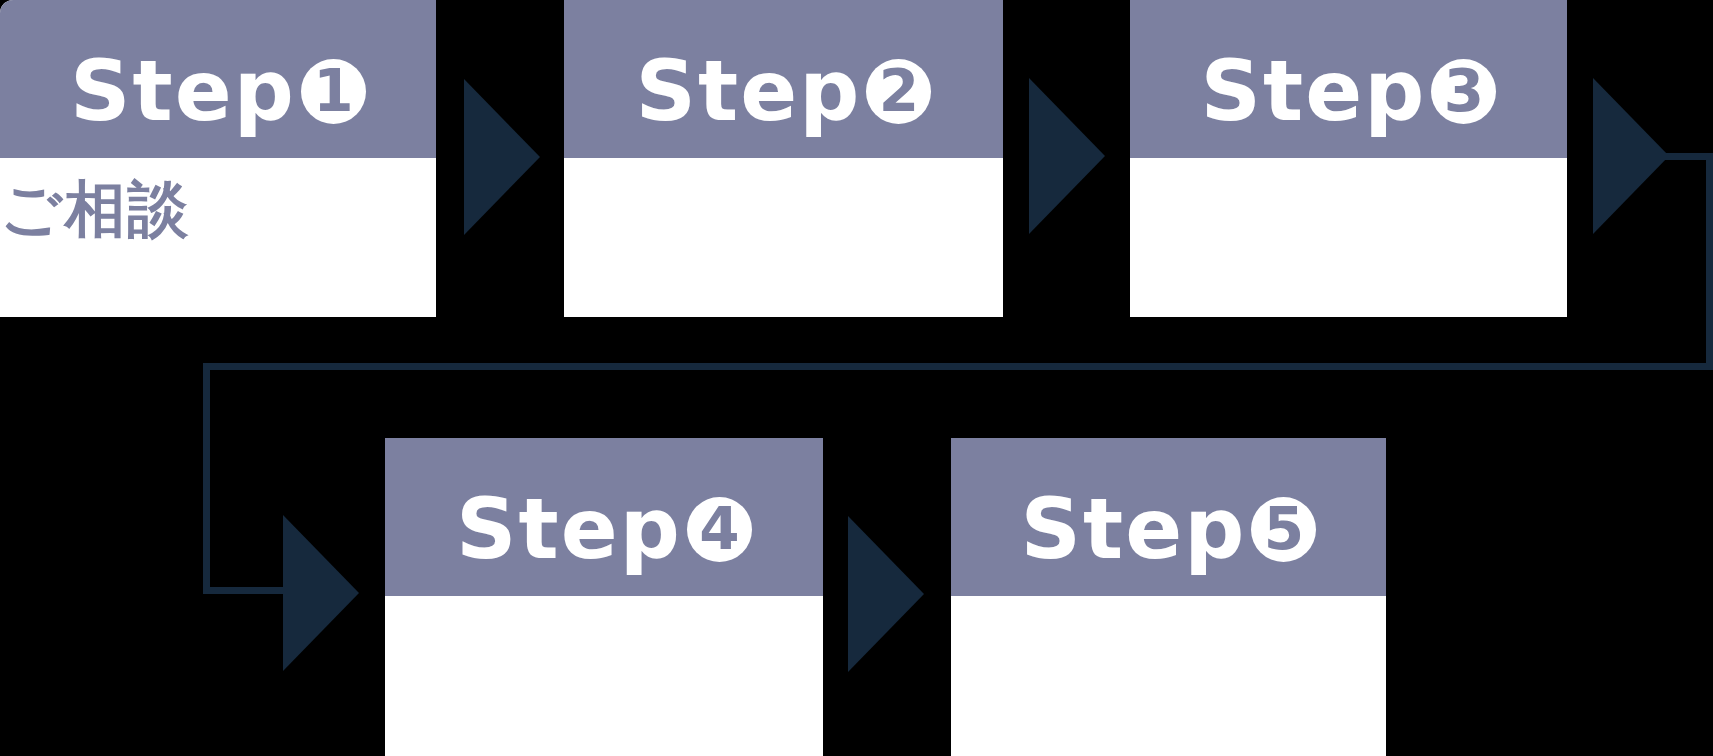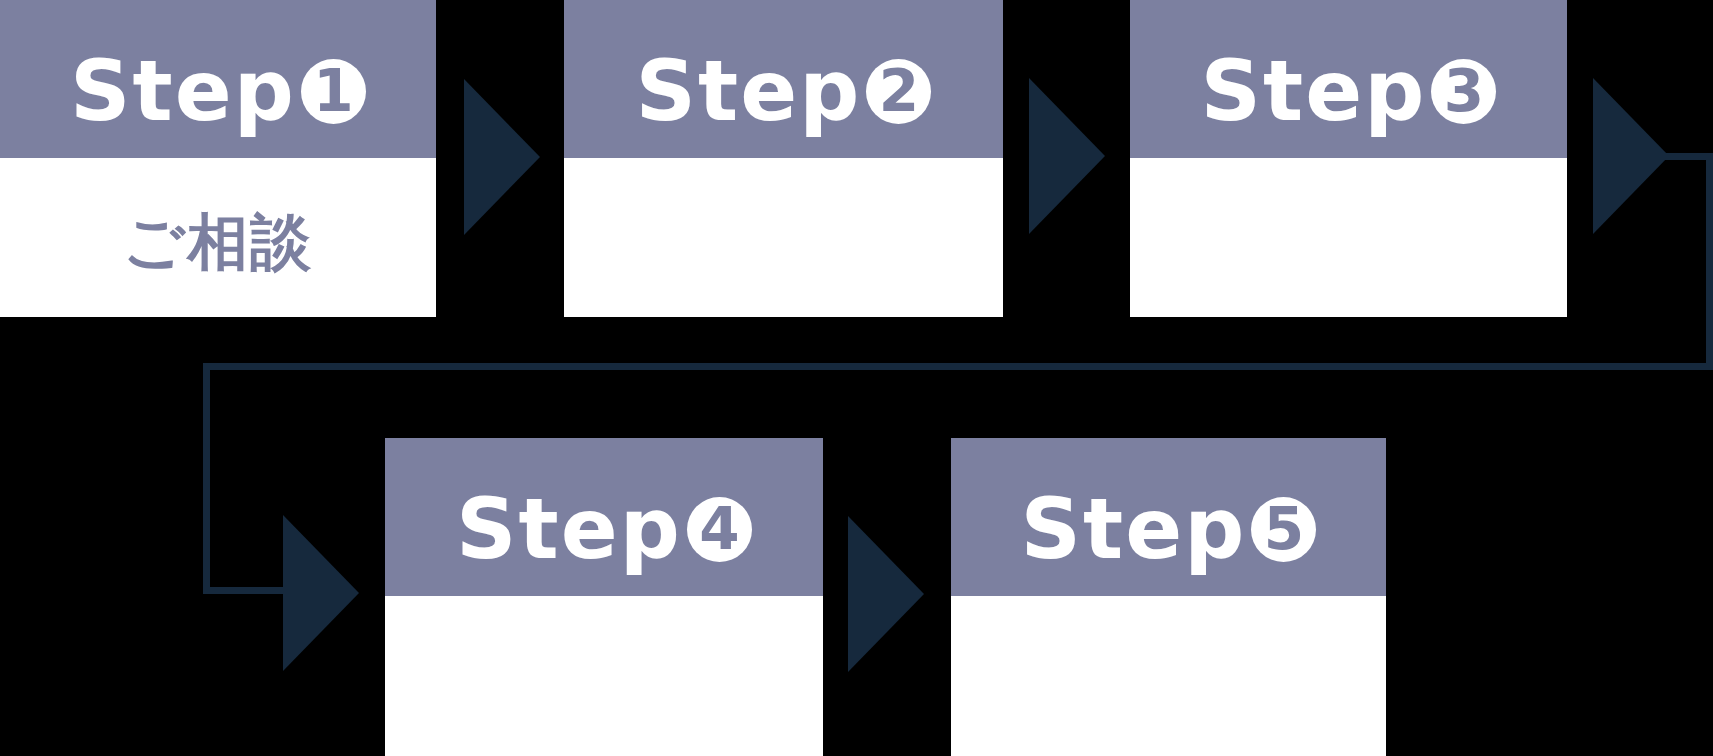--- a/index.html
+++ b/index.html
@@ -2,20 +2,21 @@
 <html style="--background: #000000; --header_bg: #7c80a0; --header_text: #ffffff; --body_bg: #ffffff; --label_text: #7c80a0; --arrow: #16293d;"><head>
 <meta charset="utf-8">
 <style>
   html,body{margin:0;padding:0;background:#000;}
   .canvas{
     position:relative;
     width:1713px;height:756px;
     background:var(--background,#000000);
     overflow:hidden;
     font-family:"DejaVu Sans","Liberation Sans",sans-serif;
+    border-radius:13px;
   }
   
   .box{position:absolute;background:var(--body_bg,#ffffff);}
   .row-top{top:0;height:317px;}
   .row-bottom{top:438px;height:318px;}
   .box1{left:0;width:436px;}
   .box2{left:564px;width:439px;}
   .box3{left:1130px;width:437px;}
   .box4{left:385px;width:438px;}
   .box5{left:951px;width:435px;}
@@ -32,21 +33,21 @@
   .badge{
     width:65px;height:65px;border-radius:50%;
     background:var(--body_bg,#ffffff);
     display:inline-flex;align-items:center;justify-content:center;
     margin-left:5px;flex:none;
   }
   .badge-num{
     font-weight:bold;font-size:58px;line-height:1;
     color:var(--header_bg,#7c80a0);
   }
-  .bd{display:flex;justify-content:center;padding-top:20px;margin-top:33px;}
+  .bd{display:flex;justify-content:flex-start;padding-top:20px;}
   .label{
     font-weight:bold;font-size:61px;letter-spacing:2px;line-height:1;
     color:var(--label_text,#7c80a0);white-space:nowrap;
   }
   
   .arrow{
     position:absolute;width:76px;height:156px;
     background:var(--arrow,#16293d);
     clip-path:polygon(0 0,100% 50%,0 100%);
   }

